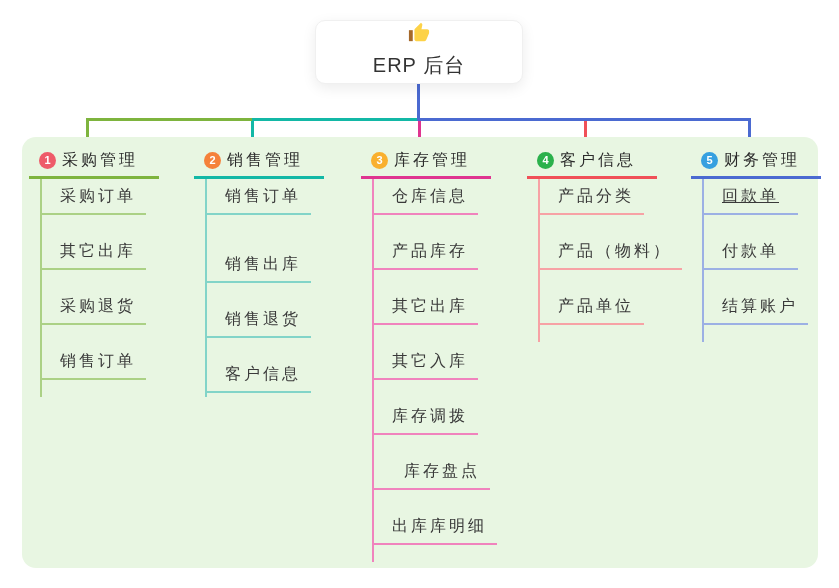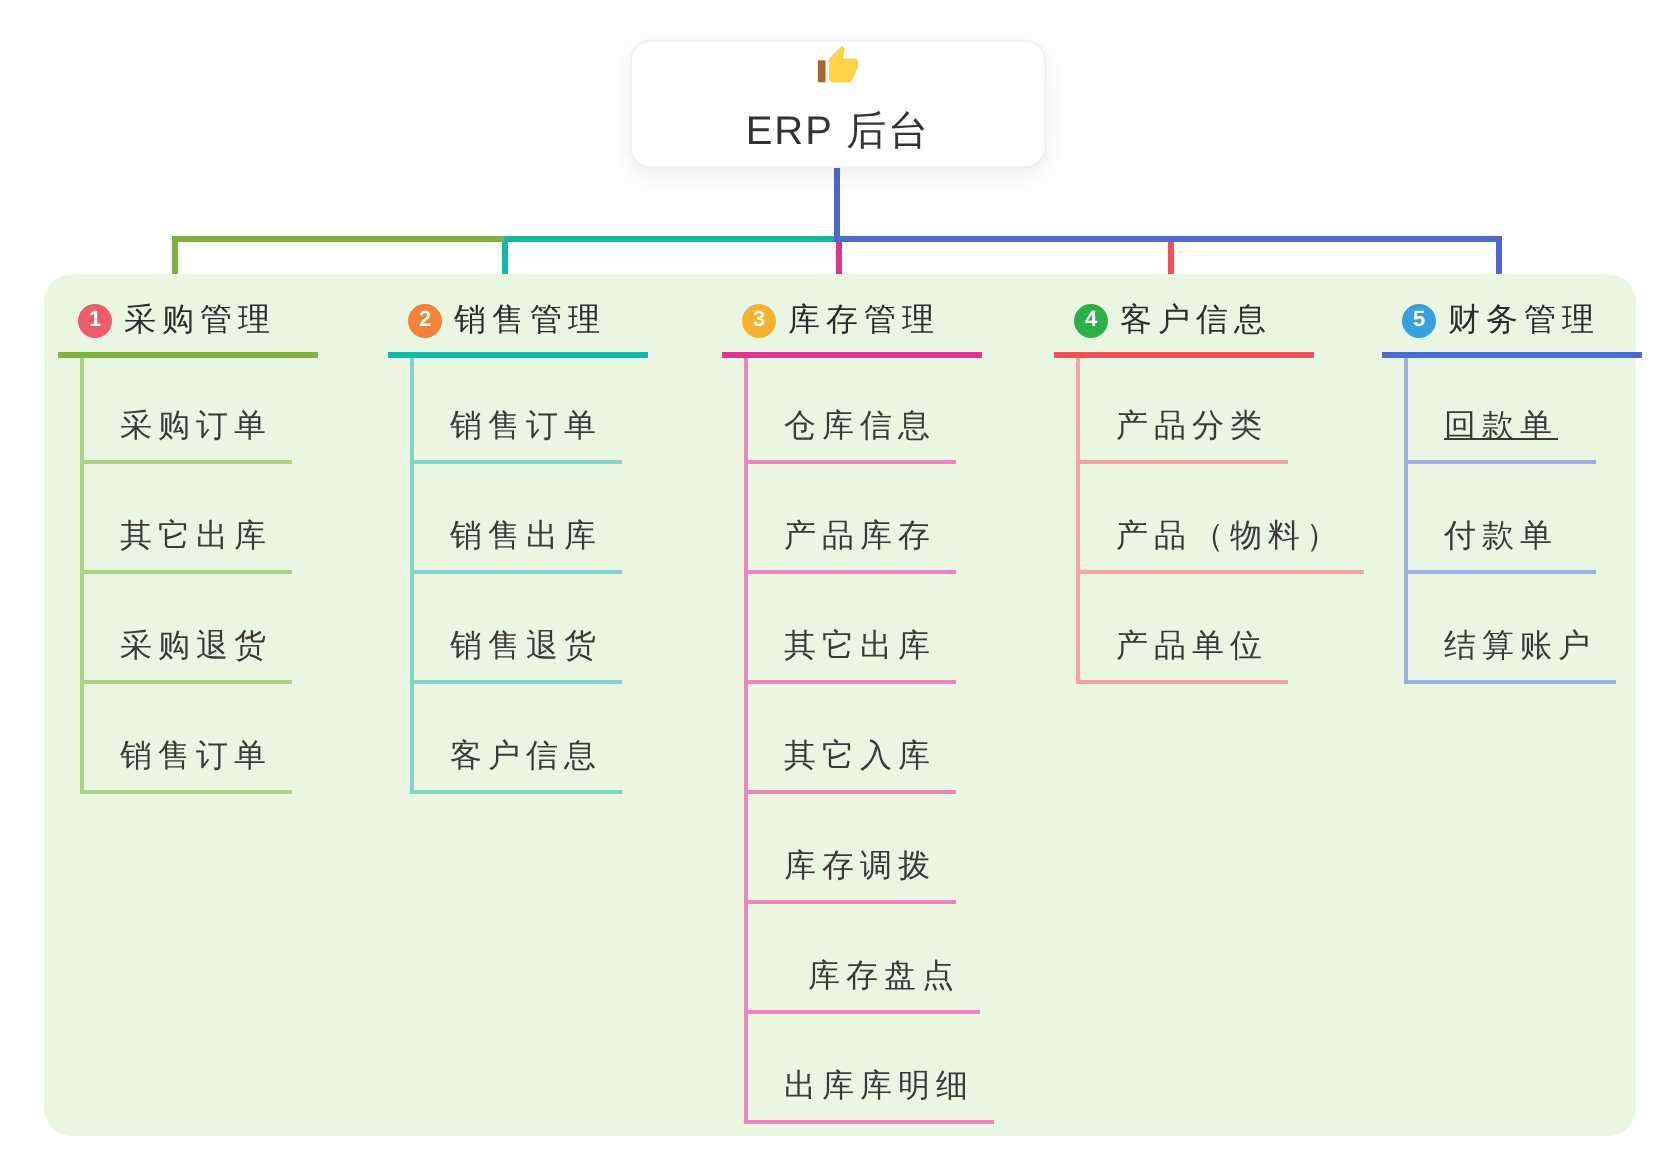--- a/index.html
+++ b/index.html
@@ -30,21 +30,21 @@
     display:flex;align-items:center;gap:6px;padding:0 0 0 10px;
     cursor:pointer;
   }
   .branch-badge{
     width:17px;height:17px;border-radius:50%;flex:0 0 17px;
     display:flex;align-items:center;justify-content:center;
     color:#ffffff;font-size:11px;font-weight:bold;line-height:1;
   }
   .branch-title{font-size:16px;letter-spacing:3px;color:#2c2c2c;font-weight:500;white-space:nowrap;}
   .trunk{position:absolute;width:2px;}
-  .items{position:absolute;left:11px;top:32px;}
+  .items{position:absolute;left:11px;top:15px;}
   .branch-item{
     height:55px;box-sizing:border-box;
     display:flex;align-items:flex-end;
     padding:0 10px 6px 20px;white-space:nowrap;
     border-bottom:2px solid #000;width:max-content;min-width:96px;
     font-size:16px;letter-spacing:3px;color:#3a3a3a;cursor:pointer;
   }
 </style>
 </head>
 <body>
@@ -78,21 +78,21 @@
         </div>
       </div>
       <div class="column" style="left: 172px; top: 8px;">
         <div class="branch-header" style="border-bottom-color: rgb(19, 184, 166);">
           <span class="branch-badge" style="background: rgb(245, 129, 58);">2</span>
           <span class="branch-title">销售管理</span>
         </div>
         <div class="trunk" style="left: 11px; top: 34px; height: 218px; background: rgb(130, 212, 200);"></div>
         <div class="items">
           <div class="branch-item" style="border-bottom-color: rgb(130, 212, 200);">销售订单</div>
-          <div class="branch-item" style="border-bottom-color: rgb(130, 212, 200);">销售出库</div>
+          <div class="branch-item" style="border-bottom-color: rgb(130, 212, 200); margin-top: 13px;">销售出库</div>
           <div class="branch-item" style="border-bottom-color: rgb(130, 212, 200);">销售退货</div>
           <div class="branch-item" style="border-bottom-color: rgb(130, 212, 200);">客户信息</div>
         </div>
       </div>
       <div class="column" style="left: 339px; top: 8px;">
         <div class="branch-header" style="border-bottom-color: rgb(223, 53, 144);">
           <span class="branch-badge" style="background: rgb(249, 176, 46);">3</span>
           <span class="branch-title">库存管理</span>
         </div>
         <div class="trunk" style="left: 11px; top: 34px; height: 383px; background: rgb(240, 131, 189);"></div>

